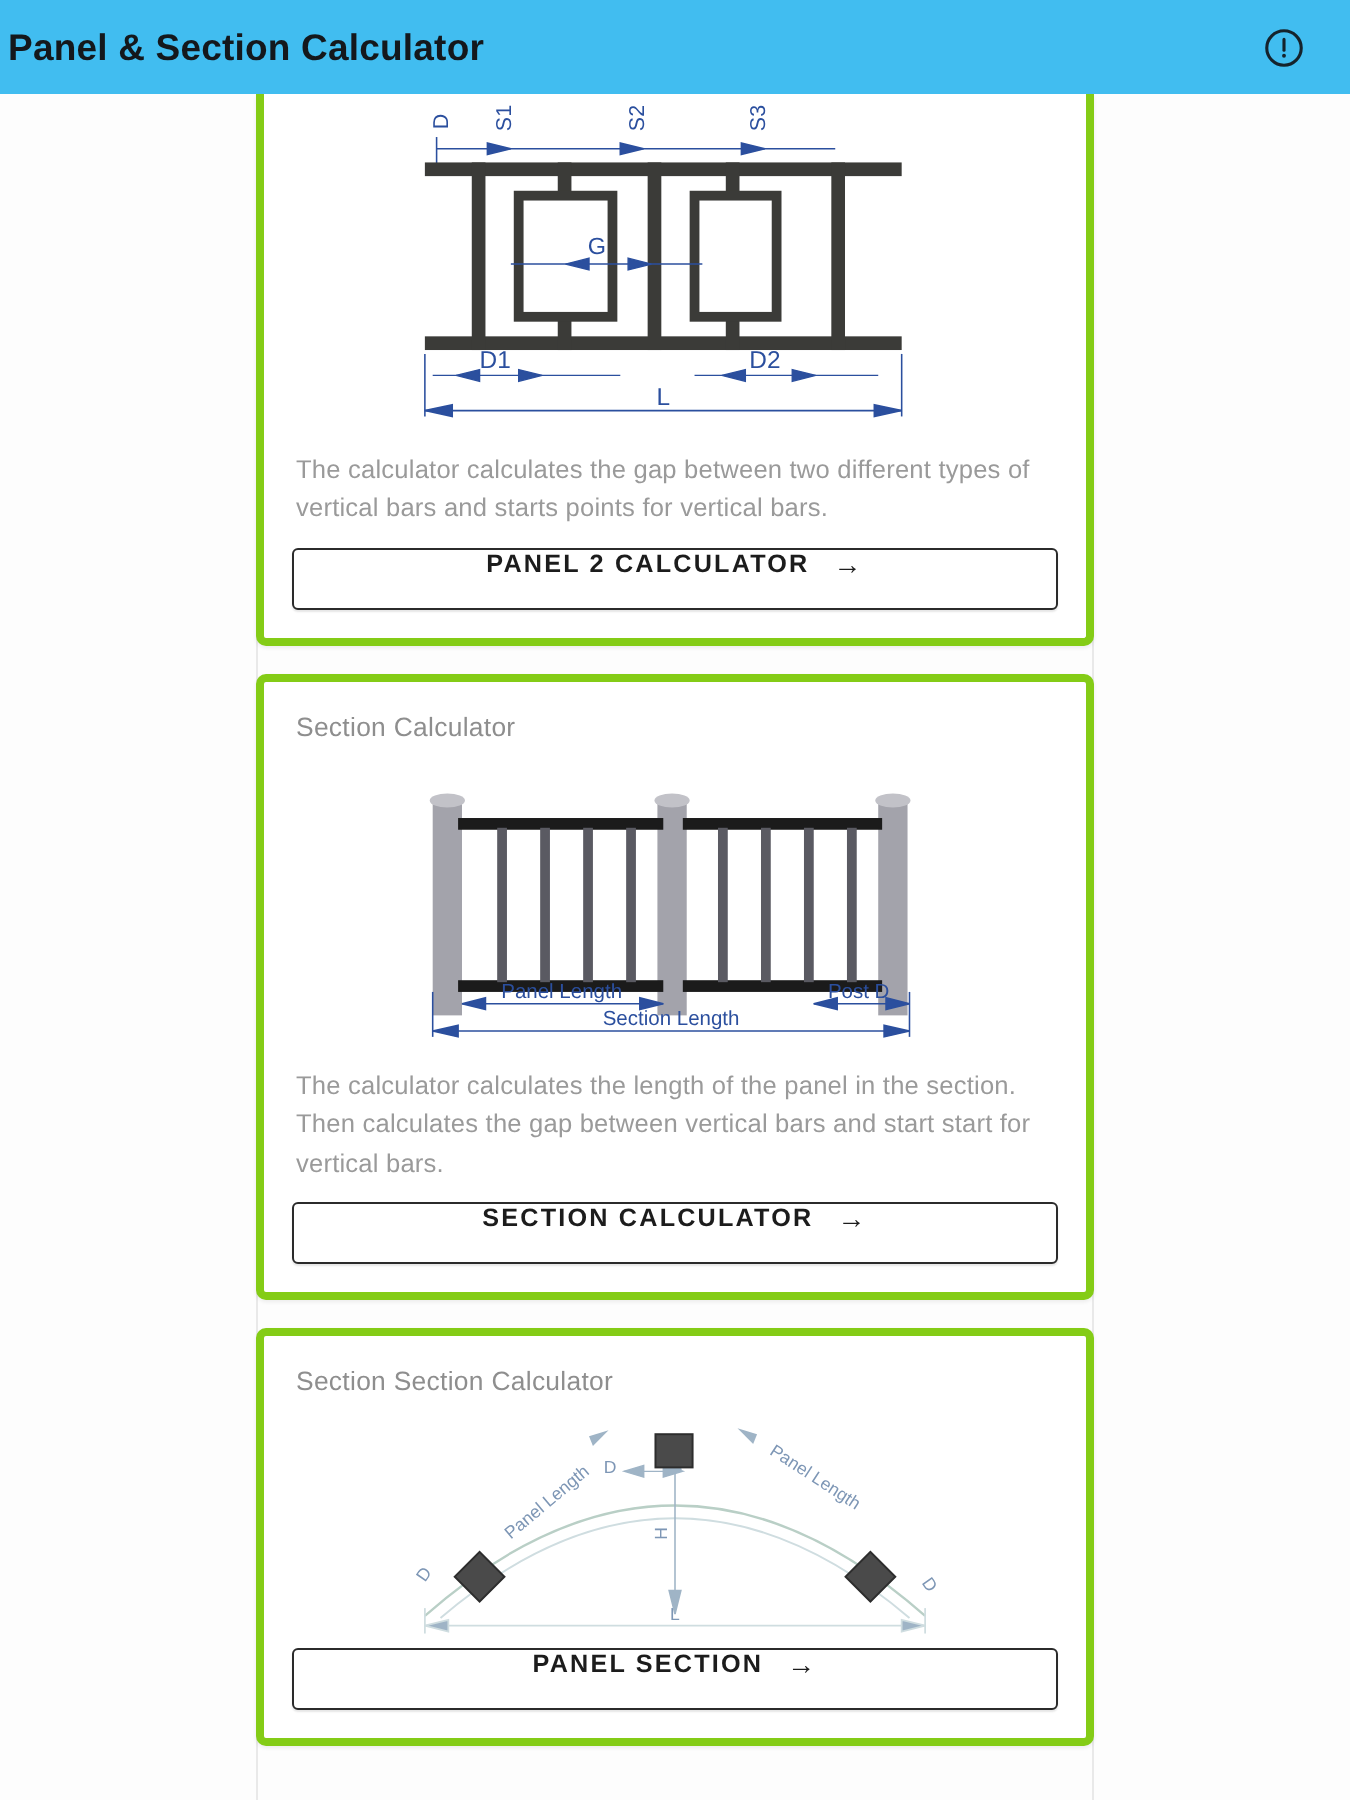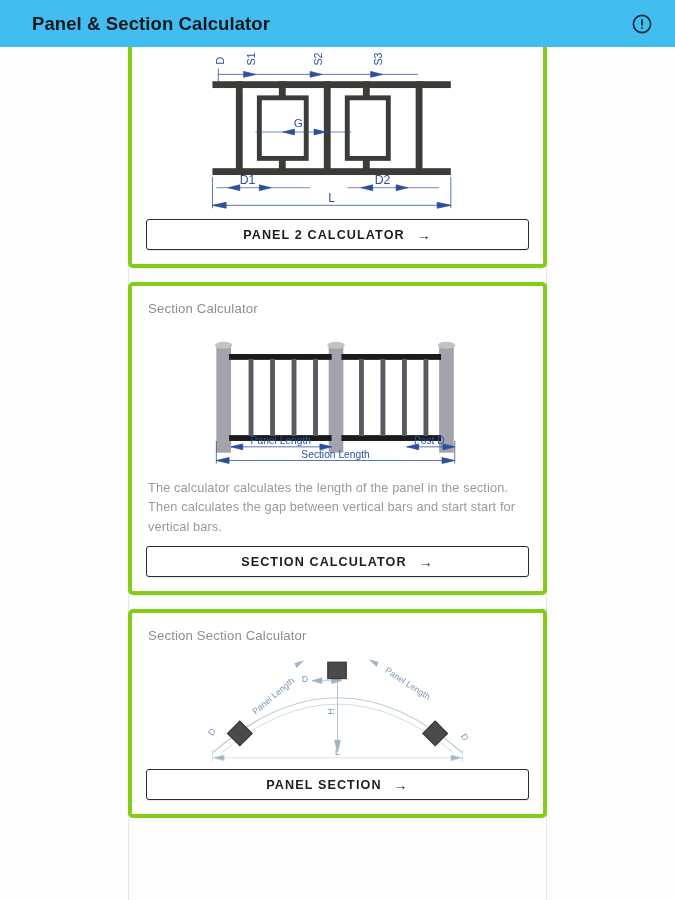--- a/index.html
+++ b/index.html
@@ -21,21 +21,21 @@
     background: #ffffff;
     overflow: hidden;
   }
 
   
   .appbar {
     height: 47px;
     background: #41bdf0;
     display: flex;
     align-items: center;
-    padding: 0 18px 0 32px;
+    padding: 0 18px 0 4px;
     box-sizing: border-box;
     position: relative;
     z-index: 20;
   }
   .appbar-title {
     color: #14181c;
     font-size: 18.5px;
     font-weight: 700;
     letter-spacing: 0.1px;
     flex: 1;
@@ -103,21 +103,20 @@
   }
   .card-desc {
     font-size: 12.8px;
     line-height: 1.52;
     color: #9a9a9a;
     margin: 6px 2px 10px 2px;
     letter-spacing: 0.1px;
   }
   .card-btn {
     display: flex;
-    align-items: center;
     justify-content: center;
     gap: 12px;
     width: 100%;
     height: 31px;
     background: #ffffff;
     border: 1.4px solid #2b2b2b;
     border-radius: 3px;
     box-sizing: border-box;
     cursor: pointer;
     font-family: "Liberation Sans", sans-serif;
@@ -213,20 +212,21 @@
           <g stroke="#2b4f9e" stroke-width="0.8" fill="#2b4f9e">
             <line x1="68" y1="131" x2="68" y2="163"></line>
             <line x1="312" y1="131" x2="312" y2="163"></line>
             <line x1="68" y1="160" x2="312" y2="160"></line>
             <polygon points="82,157 68,160 82,163"></polygon>
             <polygon points="298,157 312,160 298,163"></polygon>
           </g>
           <text x="190" y="157" fill="#2b4f9e" font-family="Liberation Sans, sans-serif" font-size="12.5" text-anchor="middle">L</text>
         </svg>
 
+        <div class="card-desc">The calculator calculates the gap between two different types of vertical bars and starts points for vertical bars.</div>
         <div class="card-btn">
           <span>PANEL 2 CALCULATOR</span>
           <span class="arr">→</span>
         </div>
       </div>
 
       <div class="card">
         <div class="card-title">Section Calculator</div>
 
         <svg class="figure" viewBox="0 0 392 150" width="392" height="150" style="margin:0 auto;display:block;">

